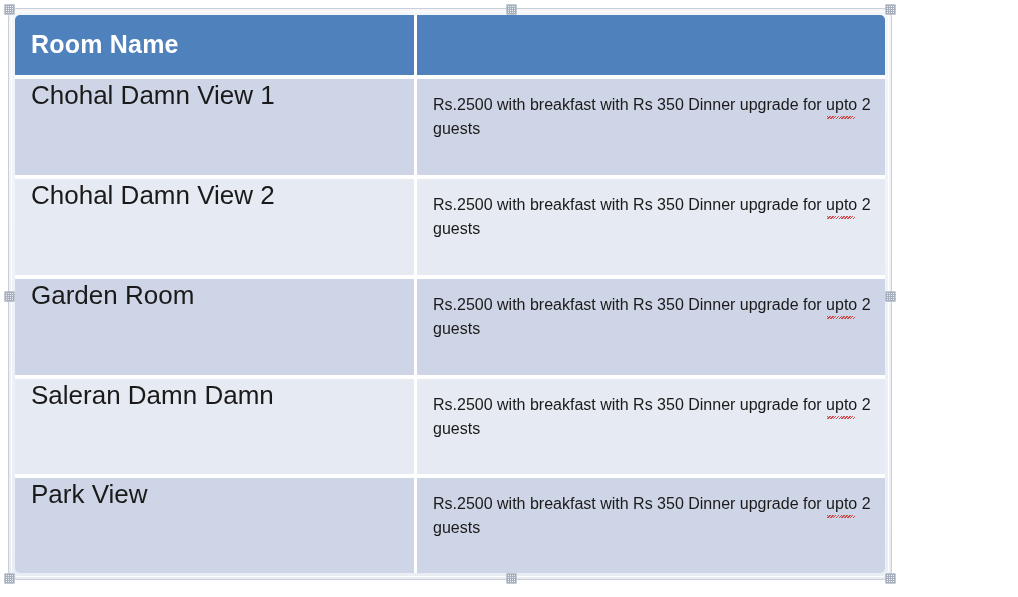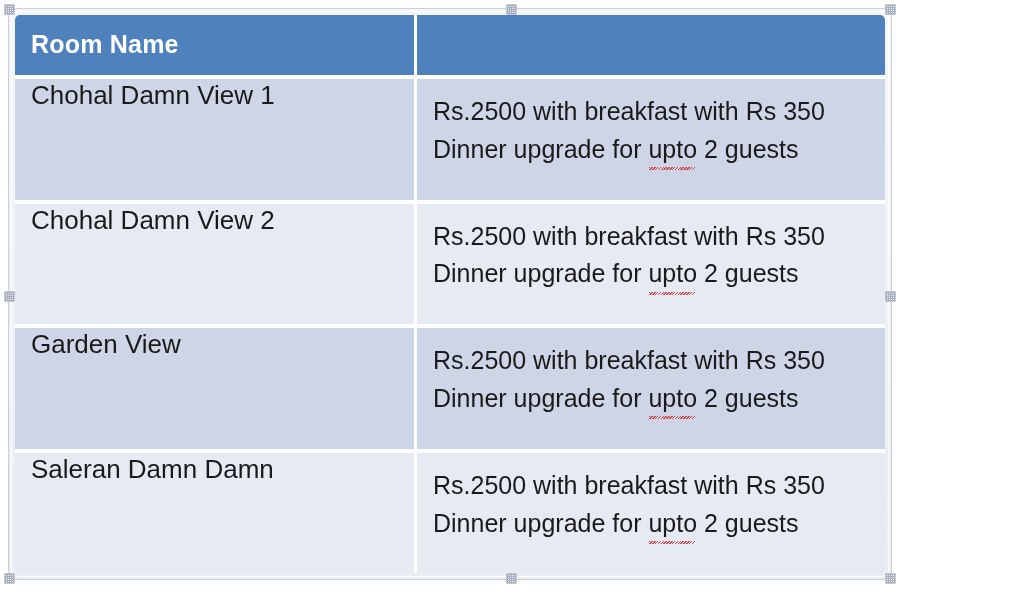--- a/index.html
+++ b/index.html
@@ -105,21 +105,21 @@
   tbody tr:last-child td { border-bottom: none; }
   tbody tr:last-child td:first-child { border-bottom-left-radius: 5px; }
   tbody tr:last-child td:last-child  { border-bottom-right-radius: 5px; }
 
   .room-name {
     font-size: 26px;
     line-height: 1.12;
     font-weight: normal;
   }
   .room-price {
-    font-size: 25px;
+    font-size: 16px;
     line-height: 1.5;
     font-weight: normal;
     padding-top: 12px;
   }
 
   
   .misspelled {
     position: relative;
     display: inline-block;
   }
@@ -176,32 +176,40 @@
         <td>
           <div class="room-name">Chohal Damn View 2</div>
         </td>
         <td>
           <div class="room-price"><span>Rs.2500  with breakfast with Rs 350 Dinner upgrade for </span><span class="misspelled">upto</span><span> 2 guests</span></div>
         </td>
       </tr>
 
       <tr class="row-dark">
         <td>
-          <div class="room-name">Garden View</div>
+          <div class="room-name">Garden Room</div>
         </td>
         <td>
           <div class="room-price"><span>Rs.2500  with breakfast with Rs 350 Dinner upgrade for </span><span class="misspelled">upto</span><span> 2 guests</span></div>
         </td>
       </tr>
 
       <tr class="row-light">
         <td>
           <div class="room-name">Saleran Damn Damn</div>
         </td>
         <td>
           <div class="room-price"><span>Rs.2500  with breakfast with Rs 350 Dinner upgrade for </span><span class="misspelled">upto</span><span> 2 guests</span></div>
         </td>
       </tr>
 
+      <tr class="row-dark">
+        <td>
+          <div class="room-name">Park View</div>
+        </td>
+        <td>
+          <div class="room-price"><span>Rs.2500  with breakfast with Rs 350 Dinner upgrade for </span><span class="misspelled">upto</span><span> 2 guests</span></div>
+        </td>
+      </tr>
 
     </tbody>
   </table>
 </div>
 
 </body></html>

